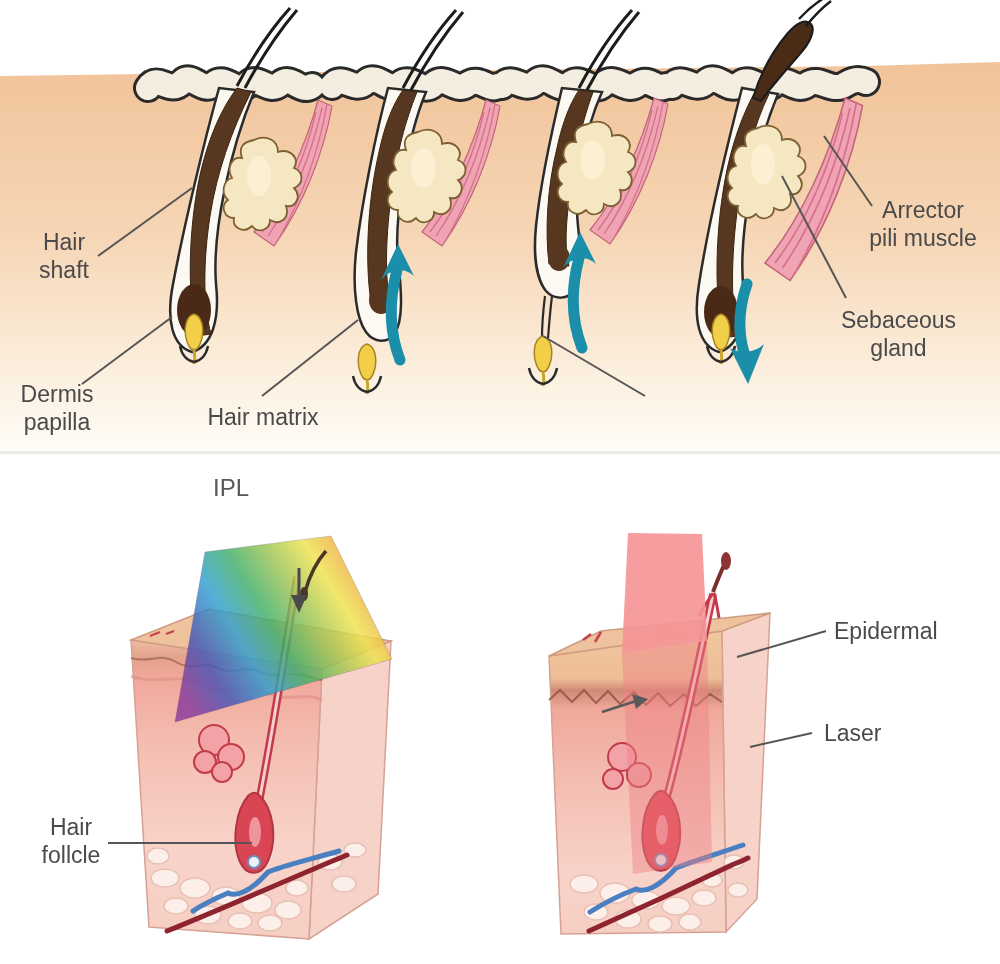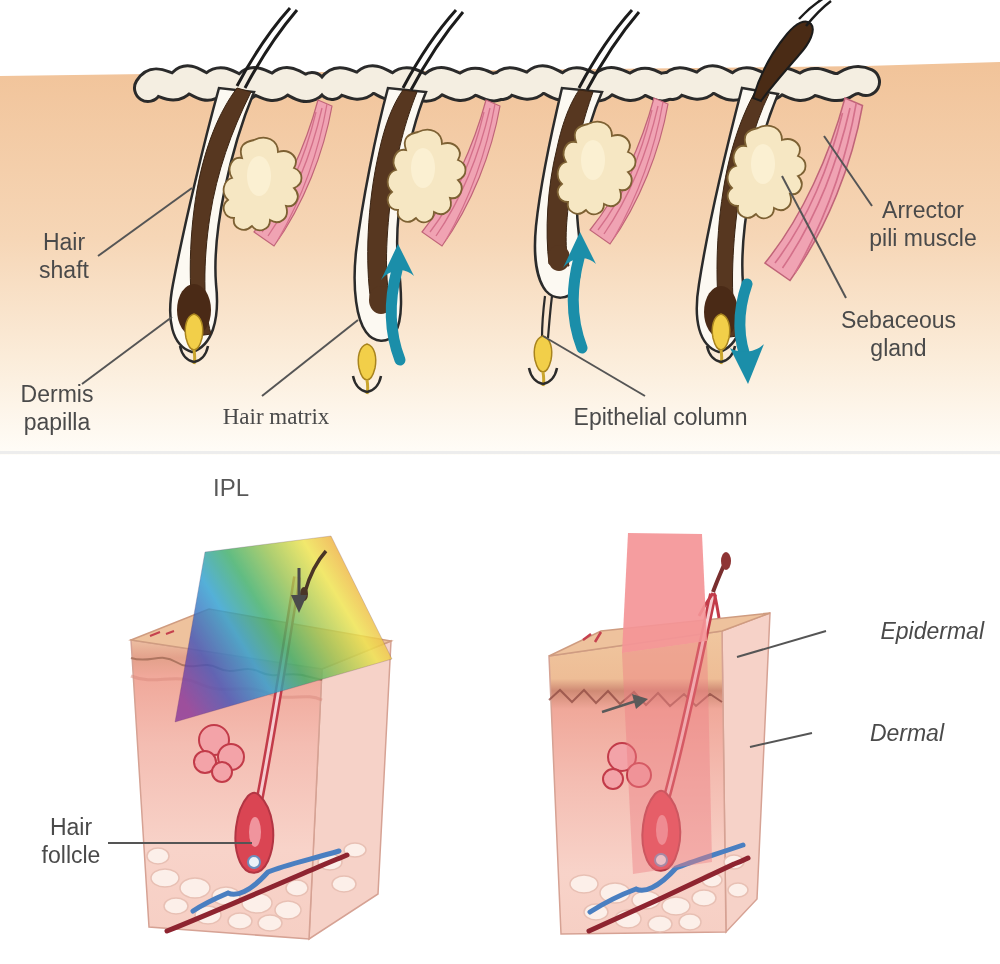--- a/index.html
+++ b/index.html
@@ -1,21 +1,21 @@
 <!DOCTYPE html>
 <html><head>
 <meta charset="utf-8">
 <style>
   html,body{margin:0;padding:0;background:#fff;}
   #figure{position:relative;width:1000px;height:964px;background:#ffffff;overflow:hidden;
           font-family:"Liberation Sans",sans-serif;}
   #art{position:absolute;left:0;top:0;}
   .lbl{position:absolute;color:#4a4a4a;font-size:23px;line-height:1.22;
        white-space:pre-line;text-align:center;}
-  .lbl.left{text-align:right;font-style:italic;}
+  .lbl.left{text-align:left;}
   .title{position:absolute;color:#585858;font-size:24px;text-align:left;}
 </style>
 </head>
 <body>
 
 <div id="figure">
 
 <svg id="art" width="1000" height="964" viewBox="0 0 1000 964">
   <defs>
     <linearGradient id="dermisGrad" x1="0" y1="60" x2="0" y2="455" gradientUnits="userSpaceOnUse">
@@ -239,27 +239,26 @@
     <polygon points="632,694 648,699 636,709" fill="#5a5a5a"></polygon>
     <path d="M737,657 L826,631" stroke="#555555" stroke-width="2"></path>
     <path d="M750,747 L812,733" stroke="#555555" stroke-width="2"></path>
   </g>
 </svg>
 
 <div class="lbl" style="left:18px; top:228px; width:92px;">Hair
 shaft</div>
 <div class="lbl" style="left:2px;  top:380px; width:110px;">Dermis
 papilla</div>
-<div class="lbl" style="left:202px;top:403px; width:148px;font-family:Liberation Serif, serif;">Hair matrix</div>
-<div class="lbl" style="left:558px;top:403px; width:205px;">Epithelial column</div>
+<div class="lbl" style="left:189px;top:403px; width:148px;">Hair matrix</div>
 <div class="lbl" style="left:826px;top:306px; width:145px;">Sebaceous
 gland</div>
 <div class="lbl" style="left:853px;top:196px; width:140px;">Arrector
 pili muscle</div>
 
 <div class="title" style="left:213px;top:474px;width:110px;">IPL</div>
 
 <div class="lbl" style="left:25px; top:813px; width:92px;">Hair
 follcle</div>
 <div class="lbl left" style="left:834px;top:617px;width:150px;">Epidermal</div>
-<div class="lbl left" style="left:824px;top:719px;width:120px;">Dermal</div>
+<div class="lbl left" style="left:824px;top:719px;width:120px;">Laser</div>
 
 </div>
 
 </body></html>

